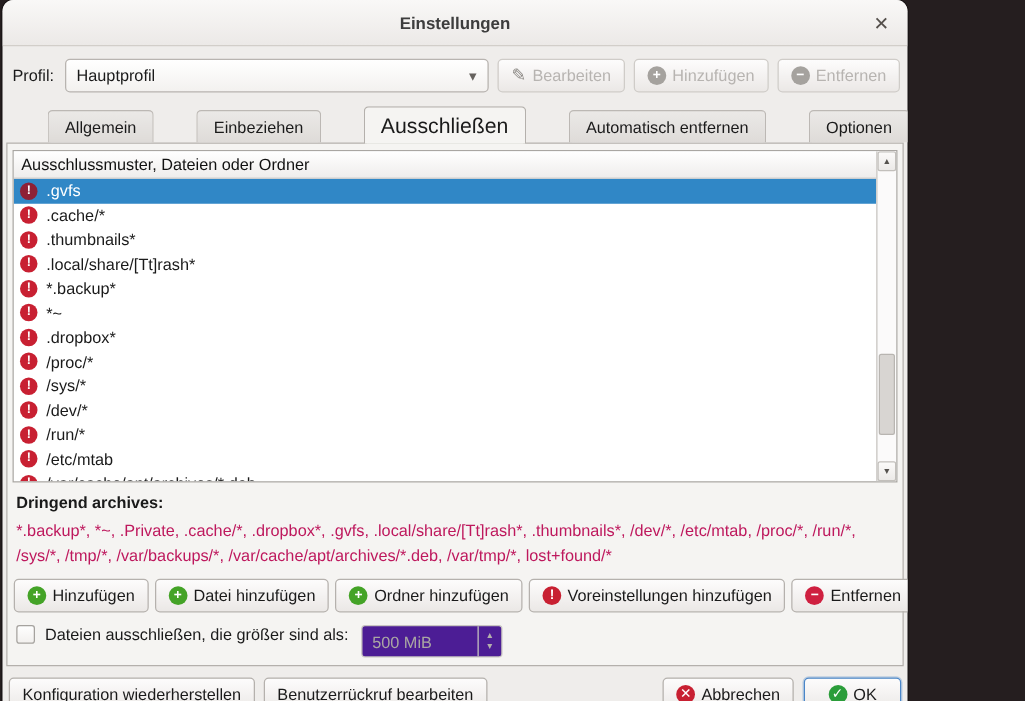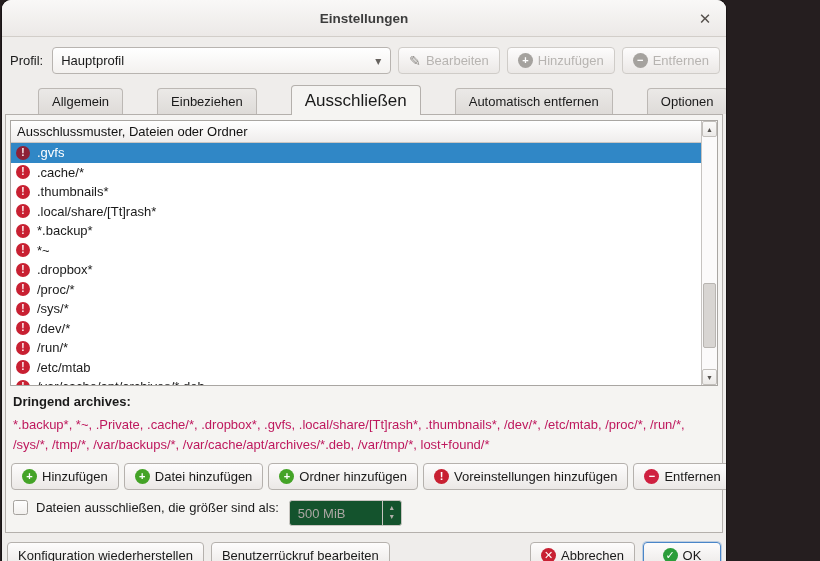--- a/index.html
+++ b/index.html
@@ -116,21 +116,21 @@
   .actions { display:flex; gap:5px; margin-top:9px; padding:0 1px; }
   .actions .spacer { margin-left:auto; }
   
   .sizerow { display:flex; align-items:flex-start; gap:8px; margin-top:10px; padding-left:3px; }
   .checkbox {
     width:15px; height:15px; border:1px solid #a5a29e; border-radius:2.5px;
     background:linear-gradient(#fefefe,#f2f0ee);
   }
   .spinbox {
     width:113px; height:26px; margin-left:2px;
-    background:#14532d; border:1px solid #c8c5c1; border-radius:3px;
+    background:#4c1d95; border:1px solid #c8c5c1; border-radius:3px;
     display:flex; align-items:center; position:relative;
     color:#aaa7a3; padding-left:8px;
   }
   .spin-arrows {
     position:absolute; right:0; top:0; bottom:0; width:19px;
     border-left:1px solid #c8c5c1; display:flex; flex-direction:column;
     align-items:center; justify-content:center; color:#b3b0ac; font-size:8px; line-height:1.1;
   }
   
   .footer { flex:0 0 44px; display:flex; align-items:center; gap:7px; padding:0 5px; }

